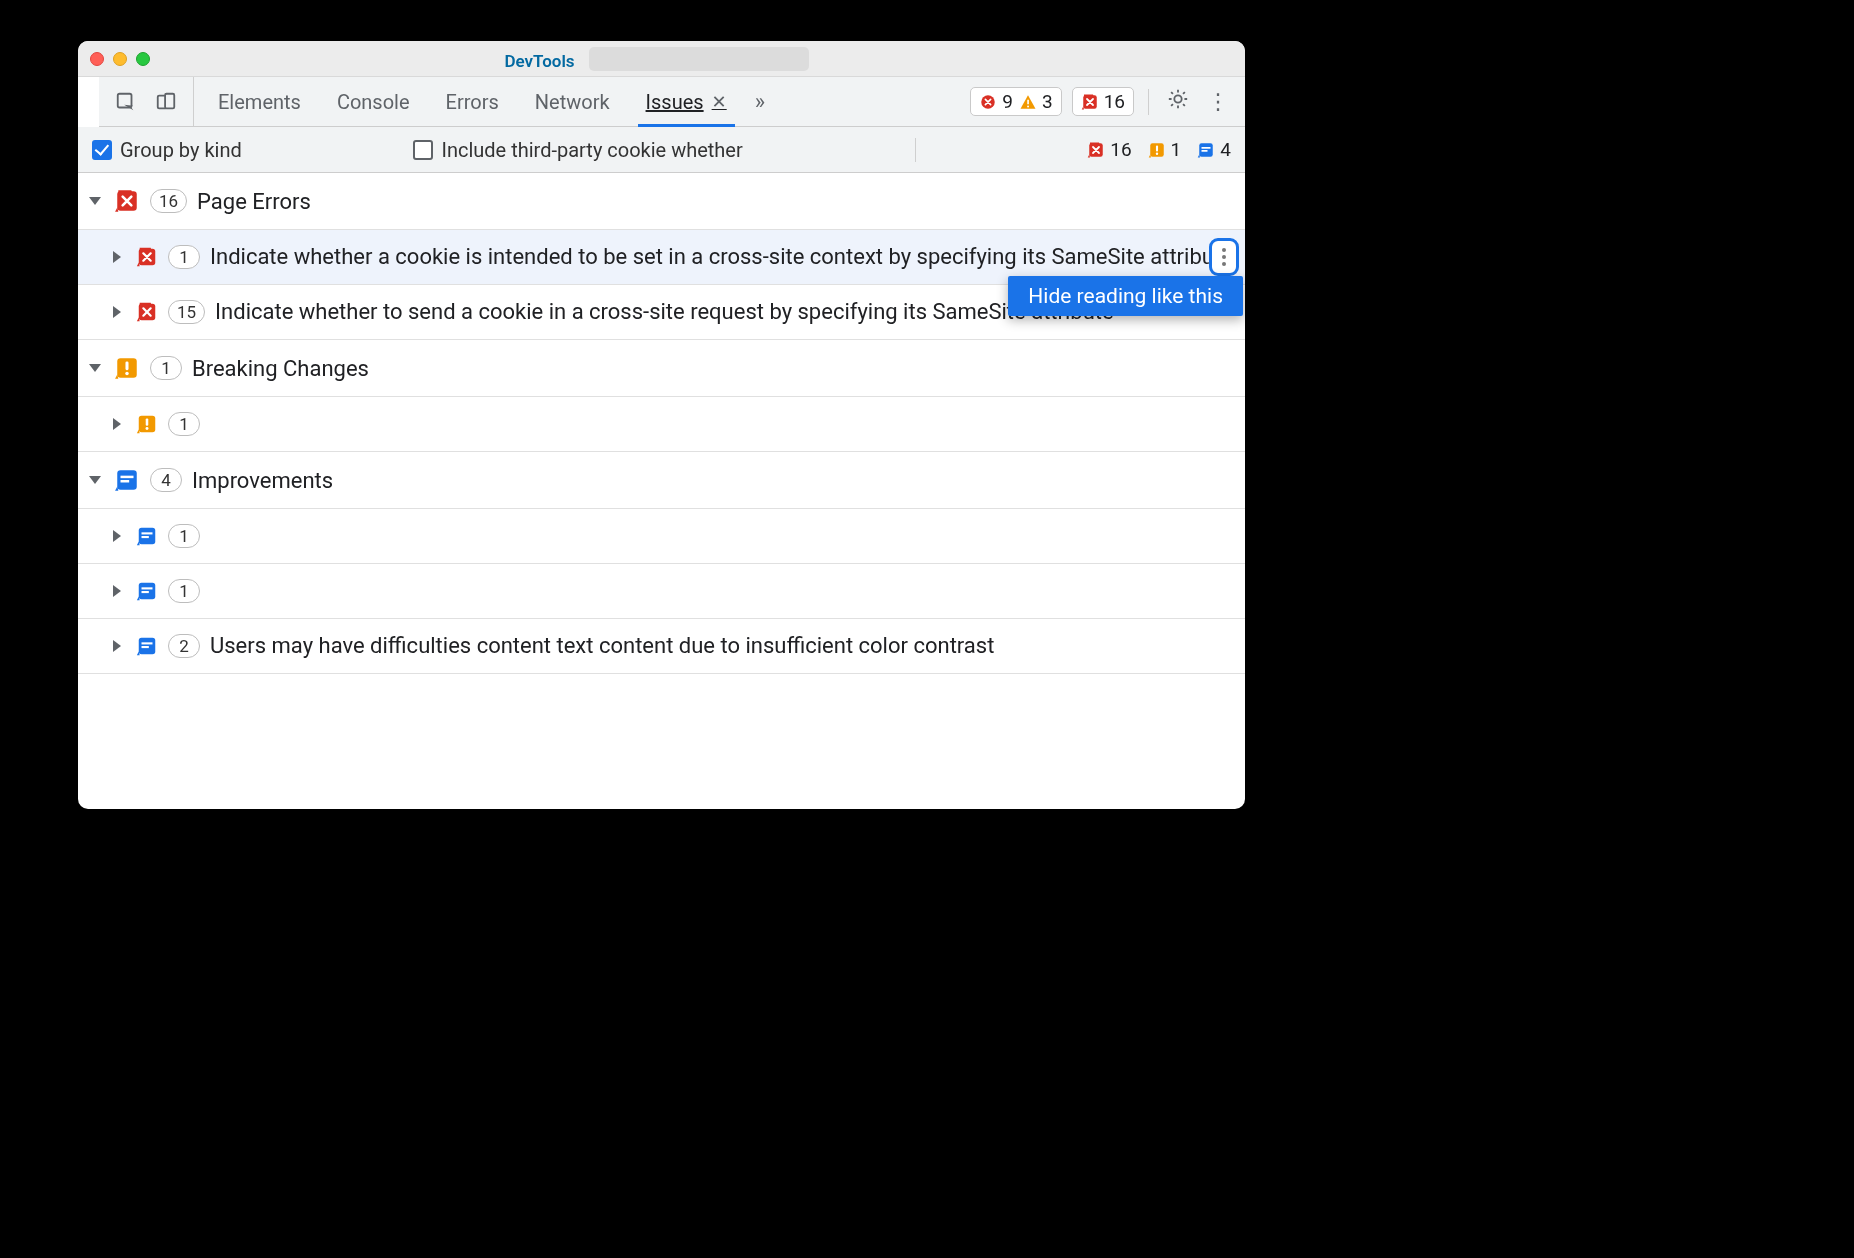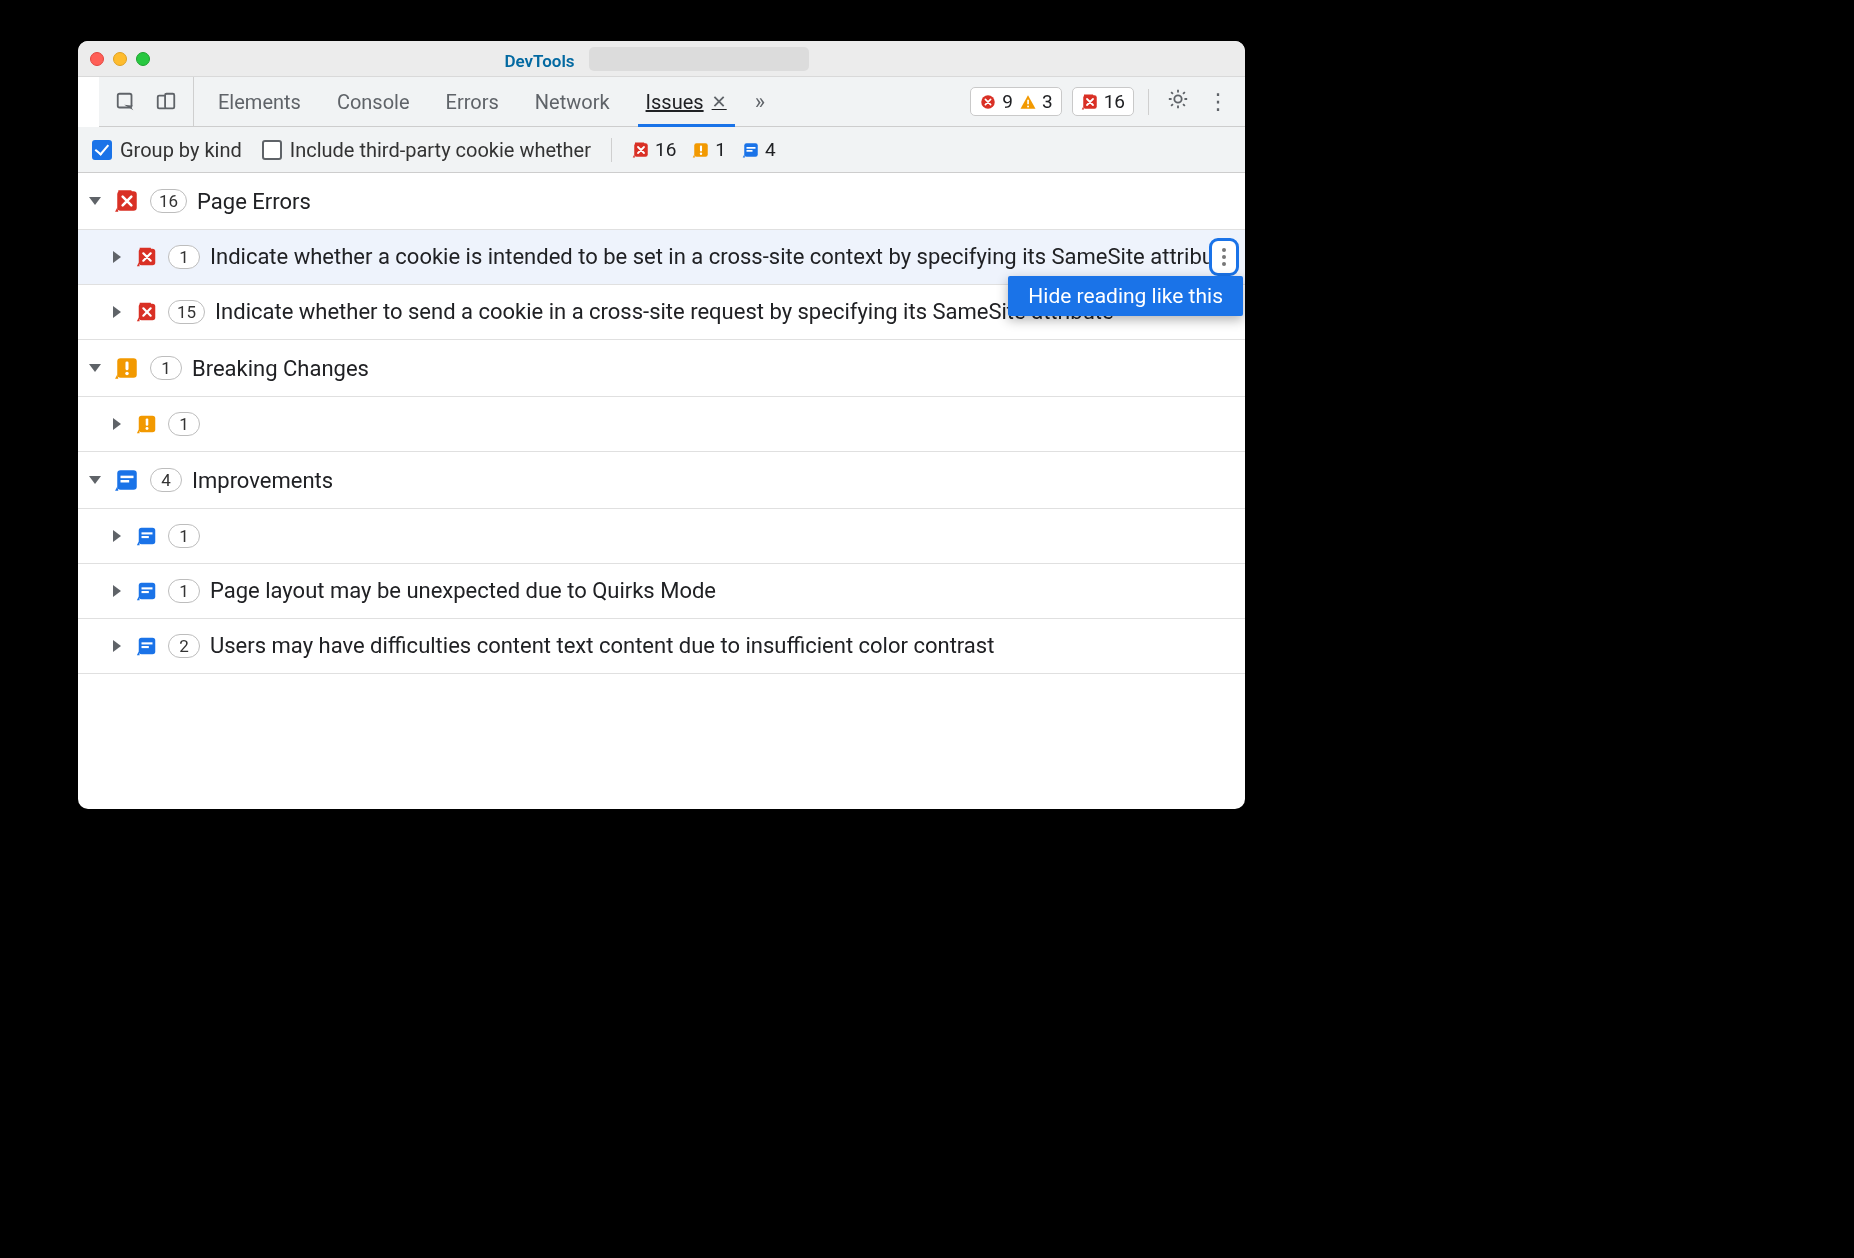--- a/index.html
+++ b/index.html
@@ -57,21 +57,21 @@
   .tab-close{margin-left:8px;font-size:18px;line-height:1;color:#5f6368;}
   .more-chevrons{display:flex;align-items:center;padding:0 10px;font-size:22px;color:#5f6368;cursor:pointer;}
   .toolbar-right{margin-left:auto;display:flex;align-items:center;gap:10px;}
   .pill-group{display:flex;align-items:center;gap:6px;border:1px solid #c9c9c9;border-radius:5px;padding:2px 8px;background:#fff;}
   .count-ico{display:flex;align-items:center;gap:5px;font-size:19px;color:var(--text);}
   .gear,.kebab{font-size:22px;color:#5f6368;cursor:pointer;padding:0 4px;}
   .sep{width:1px;height:26px;background:#cfcfcf;margin:0 4px;}
 
   
   .filterbar{height:46px;background:var(--toolbar-bg);border-bottom:1px solid var(--toolbar-border);
-    display:flex;align-items:center;justify-content:flex-start;padding:0 14px;font-size:20px;color:#333;gap:20px;}
+    display:flex;align-items:center;justify-content:space-between;padding:0 14px;font-size:20px;color:#333;gap:20px;}
   .check-wrap{display:flex;align-items:center;gap:8px;cursor:pointer;}
   .checkbox{width:20px;height:20px;border:2px solid #5f6368;border-radius:3px;display:flex;align-items:center;justify-content:center;background:#fff;}
   .checkbox.checked{background:#1a73e8;border-color:#1a73e8;}
   .checkbox.checked::after{content:"";width:6px;height:11px;border:solid #fff;border-width:0 2.5px 2.5px 0;transform:rotate(40deg) translate(-1px,-1px);}
   .filter-sep{width:1px;height:24px;background:#cfcfcf;}
   .filter-counts{display:flex;align-items:center;gap:16px;}
 
   
   .ic{width:22px;height:22px;display:inline-flex;}
   .ic svg{width:100%;height:100%;}
@@ -403,21 +403,20 @@
       <div class="item-row indent1">
         <span class="disclosure">
             <span class="tri tri-right"></span>
           </span>
         <span class="ic">
             <svg viewBox="0 0 24 24">
               <use href="#ic-info"></use>
             </svg>
           </span>
         <span class="badge">1</span>
-        <span class="item-text">Page layout may be unexpected due to Quirks Mode</span>
       </div>
     </div>
 
     <div class="item">
       <div class="item-row indent1">
         <span class="disclosure">
             <span class="tri tri-right"></span>
           </span>
         <span class="ic">
             <svg viewBox="0 0 24 24">

